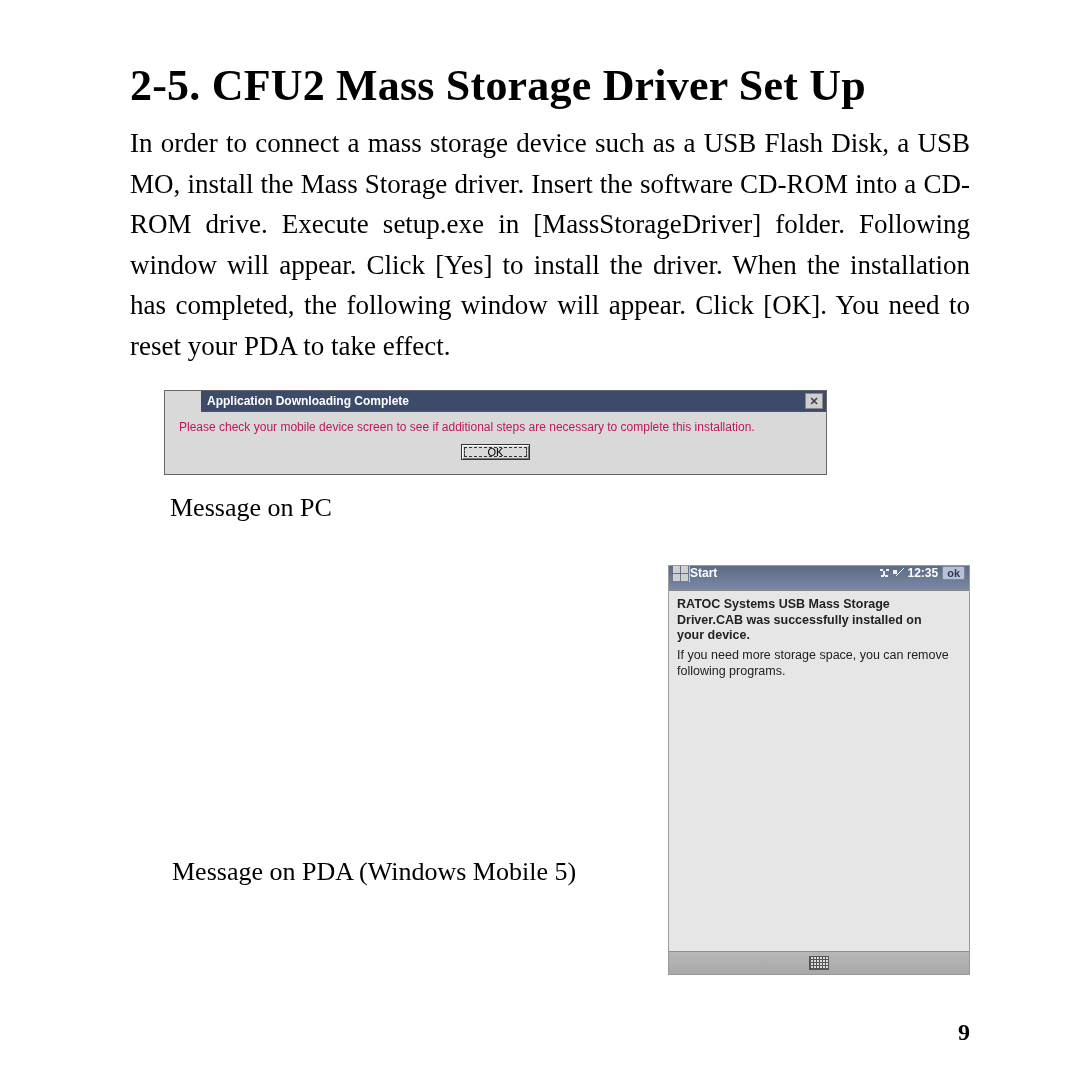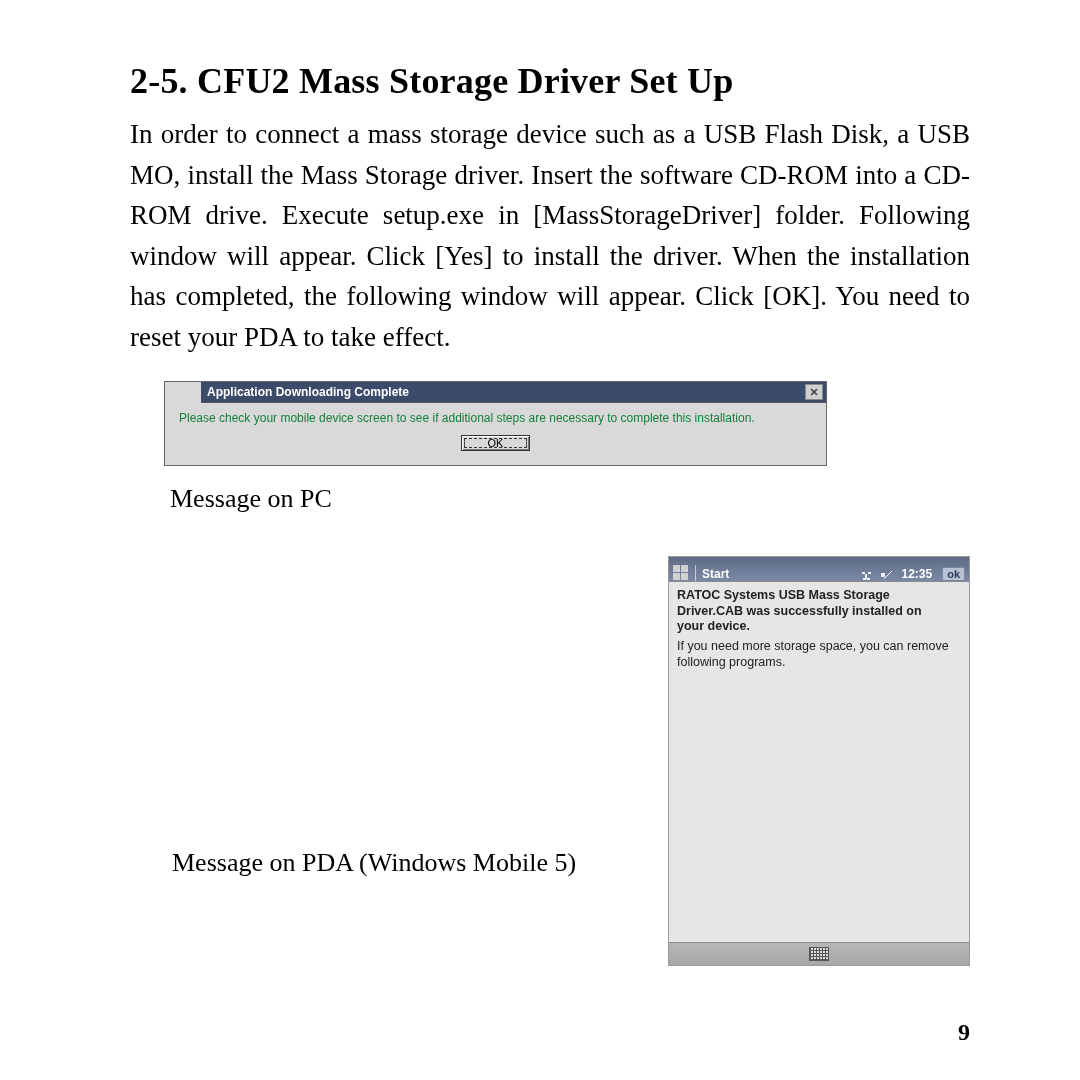--- a/index.html
+++ b/index.html
@@ -12,21 +12,21 @@
     color: #000;
   }
   .page {
     position: relative;
     width: 1080px;
     height: 1080px;
     box-sizing: border-box;
     padding: 60px 110px 50px 130px;
   }
   .heading {
-    font-size: 36px;
+    font-size: 44px;
     font-weight: bold;
     margin: 0 0 12px 0;
     letter-spacing: 0.2px;
   }
   .para {
     font-size: 27px;
     line-height: 1.5;
     text-align: justify;
     margin: 0 0 20px 0;
   }
@@ -61,21 +61,21 @@
     justify-content: center;
     font-family: Arial, sans-serif;
     color: #444;
     font-size: 11px;
     line-height: 1;
   }
   .pc-body {
     font-family: Tahoma, Arial, sans-serif;
     font-size: 12px;
     padding: 8px 14px 6px 14px;
-    color: #15803d;
+    color: #be185d;
   }
   .pc-buttons {
     display: flex;
     justify-content: center;
     padding: 4px 0 14px 0;
   }
   .ok-btn {
     font-family: Tahoma, Arial, sans-serif;
     font-size: 11px;
     padding: 1px 26px;
@@ -117,23 +117,22 @@
     background: #e6e6e6;
     font-family: Tahoma, Arial, sans-serif;
     display: flex;
     flex-direction: column;
     box-sizing: border-box;
   }
   .pda-bar {
     height: 24px;
     border-bottom: 1px solid #8a8a8a;
     display: flex;
-    align-items: flex-end;
+    align-items: flex-start;
     padding: 0 4px 0 4px;
-    gap: 6px;
     background: linear-gradient(#5e6b86, #7a89a6);
     color: #fff;
     font-size: 12px;
     font-weight: bold;
   }
   .flag {
     width: 16px; height: 16px;
     position: relative;
     display: inline-block;
   }

